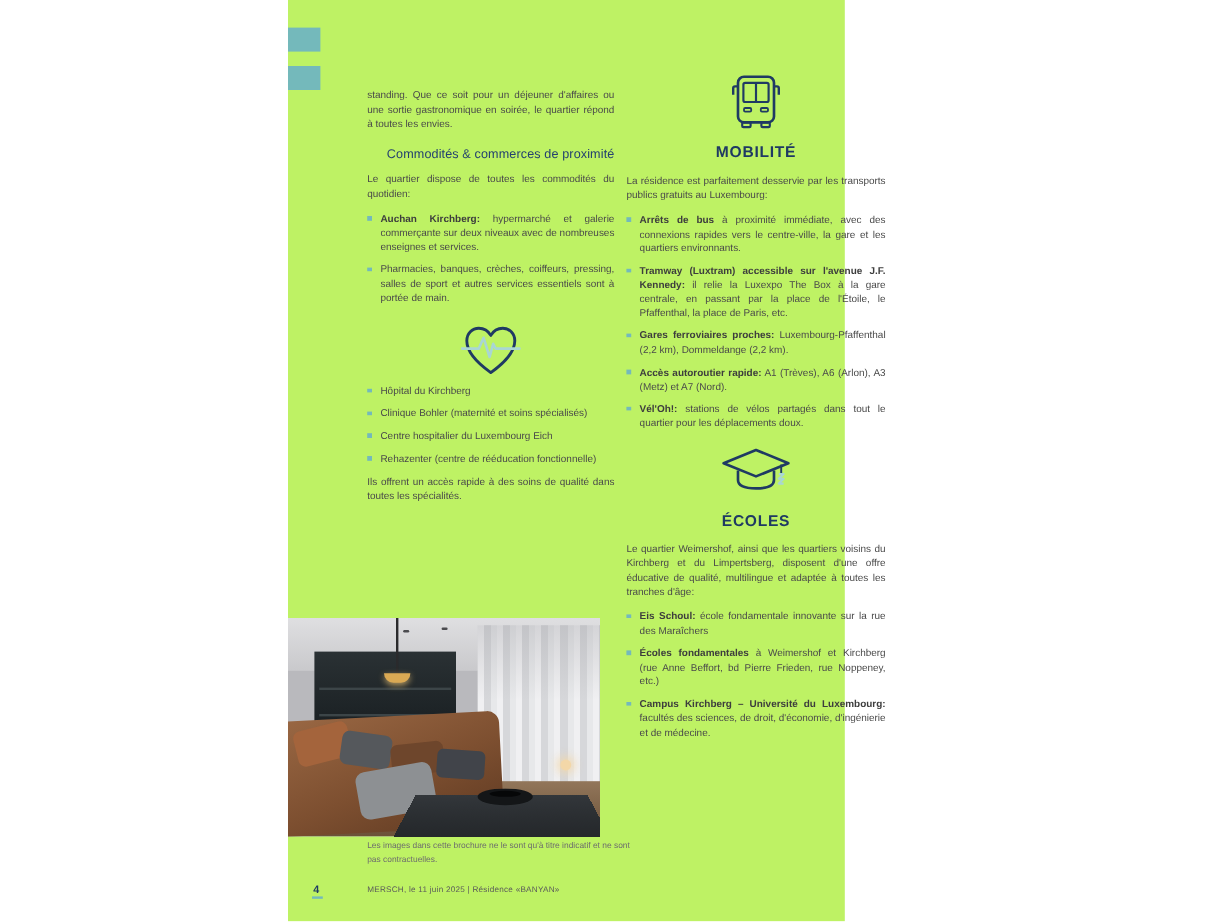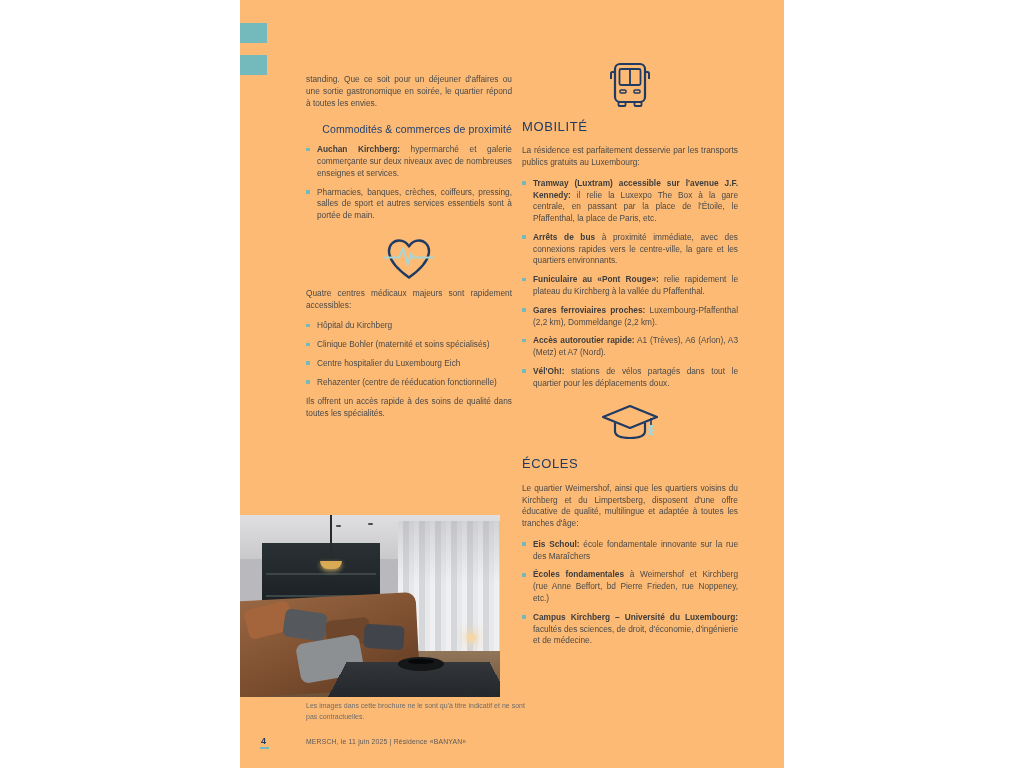--- a/index.html
+++ b/index.html
@@ -1,31 +1,31 @@
 <!DOCTYPE html>
 <html><head>
 <meta charset="utf-8">
 <style>
   html,body{margin:0;padding:0;background:#ffffff;}
   .canvas{position:relative;width:1024px;height:768px;background:#ffffff;overflow:hidden;
           font-family:"Liberation Sans", sans-serif;}
-  .page{position:absolute;left:240px;top:0;width:544px;height:768px;background:#fdba74;}
+  .page{position:absolute;left:240px;top:0;width:464px;height:768px;background:#bef264;}
 
   
   .sq{position:absolute;left:0;width:27px;height:20px;background:#74b9bb;}
   .sq1{top:23px;} .sq2{top:55px;}
 
   
   .col{position:absolute;font-size:8.3px;line-height:1.42;color:#4a4a4a;text-align:justify;}
   .col-left{left:66px;top:74px;width:206px;}
   .col-right{left:282px;top:60px;width:216px;}
 
   p{margin:0 0 9px 0;}
   .sub-title{color:#24416f;font-weight:normal;font-size:10.5px;margin:13px 0 7px;text-align:right;letter-spacing:.1px;}
-  .sec-title{color:#1f3a63;font-weight:normal;font-size:13px;letter-spacing:.6px;margin:6px 0 9px;}
+  .sec-title{text-align:center;color:#1f3a63;font-weight:bold;font-size:13px;letter-spacing:.6px;margin:6px 0 9px;}
   ul{list-style:none;margin:0 0 8px 0;padding:0;}
   li{position:relative;padding-left:11px;margin:0 0 7px 0;}
   li::before{content:"";position:absolute;left:0;top:3.5px;width:3.6px;height:3.6px;background:#74b9bb;}
   li strong{color:#3d3d3d;}
   .icon-wrap{text-align:center;margin:14px 0 2px;}
   .icon-wrap svg{display:inline-block;}
 
   
   .photo{position:absolute;left:0;top:515px;width:260px;height:182px;overflow:hidden;background:#b9b9bd;}
   .ph{position:absolute;}
@@ -65,32 +65,32 @@
 <div class="canvas">
   <div class="page">
 
     <div class="sq sq1"></div>
     <div class="sq sq2"></div>
 
     <div class="col col-left">
       <p>standing. Que ce soit pour un déjeuner d'affaires ou une sortie gastronomique en soirée, le quartier répond à toutes les envies.</p>
 
       <div class="sub-title">Commodités &amp; commerces de proximité</div>
+      <p>Le quartier dispose de toutes les commodités du quotidien:</p>
       <ul>
         <li><strong>Auchan Kirchberg:</strong><span> hypermarché et galerie commerçante sur deux niveaux avec de nombreuses enseignes et services.</span></li>
         <li><strong></strong><span>Pharmacies, banques, crèches, coiffeurs, pressing, salles de sport et autres services essentiels sont à portée de main.</span></li>
       </ul>
 
       <div class="icon-wrap">
         <svg width="50" height="46" viewBox="0 0 50 45">
           <path d="M25,41 C13,32.5 5,24 5,14.5 C5,8.5 9.5,4 15,4 C19,4 23,6.5 25,10 C27,6.5 31,4 35,4 C40.5,4 45,8.5 45,14.5 C45,24 37,32.5 25,41 Z" fill="none" stroke="#1f3a63" stroke-width="2.4" stroke-linejoin="round"></path>
           <polyline points="1,21 15,21 19,12 24,28 27,17 29,21 49,21" fill="none" stroke="#a9d6d3" stroke-width="2.2" stroke-linejoin="round" stroke-linecap="round"></polyline>
         </svg>
       </div>
-      <p>Quatre centres médicaux majeurs sont rapidement accessibles:</p>
       <ul>
         <li><span>Hôpital du Kirchberg</span></li>
         <li><span>Clinique Bohler (maternité et soins spécialisés)</span></li>
         <li><span>Centre hospitalier du Luxembourg Eich</span></li>
         <li><span>Rehazenter (centre de rééducation fonctionnelle)</span></li>
       </ul>
       <p>Ils offrent un accès rapide à des soins de qualité dans toutes les spécialités.</p>
     </div>
 
     <div class="photo">
@@ -130,23 +130,22 @@
           <path d="M37,12 H39.5 Q41,12 41,13.5 V19" fill="none" stroke="#1f3a63" stroke-width="2"></path>
           <rect x="12" y="30" width="6" height="3" rx="1" fill="none" stroke="#1f3a63" stroke-width="1.5"></rect>
           <rect x="26" y="30" width="6" height="3" rx="1" fill="none" stroke="#1f3a63" stroke-width="1.5"></rect>
           <rect x="10.5" y="42" width="7" height="4" rx="1" fill="none" stroke="#1f3a63" stroke-width="1.8"></rect>
           <rect x="26.5" y="42" width="7" height="4" rx="1" fill="none" stroke="#1f3a63" stroke-width="1.8"></rect>
         </svg>
       </div>
       <div class="sec-title">MOBILITÉ</div>
       <p>La résidence est parfaitement desservie par les transports publics gratuits au Luxembourg:</p>
       <ul>
+        <li><strong>Arrêts de bus</strong><span> à proximité immédiate, avec des connexions rapides vers le centre-ville, la gare et les quartiers environnants.</span></li>
         <li><strong>Tramway (Luxtram) accessible sur l'avenue J.F. Kennedy:</strong><span> il relie la Luxexpo The Box à la gare centrale, en passant par la place de l'Étoile, le Pfaffenthal, la place de Paris, etc.</span></li>
-        <li><strong>Arrêts de bus</strong><span> à proximité immédiate, avec des connexions rapides vers le centre-ville, la gare et les quartiers environnants.</span></li>
-        <li><strong>Funiculaire au «Pont Rouge»:</strong><span> relie rapidement le plateau du Kirchberg à la vallée du Pfaffenthal.</span></li>
         <li><strong>Gares ferroviaires proches:</strong><span> Luxembourg-Pfaffenthal (2,2 km), Dommeldange (2,2 km).</span></li>
         <li><strong>Accès autoroutier rapide:</strong><span> A1 (Trèves), A6 (Arlon), A3 (Metz) et A7 (Nord).</span></li>
         <li><strong>Vél'Oh!:</strong><span> stations de vélos partagés dans tout le quartier pour les déplacements doux.</span></li>
       </ul>
 
       <div class="icon-wrap">
         <svg width="58" height="42" viewBox="0 0 58 42">
           <polygon points="29,2 56,13 29,24 2,13" fill="none" stroke="#1f3a63" stroke-width="2.2" stroke-linejoin="round"></polygon>
           <path d="M14,19 V27 Q14,34 29,34 Q44,34 44,27 V19" fill="none" stroke="#1f3a63" stroke-width="2.2"></path>
           <line x1="50" y1="14" x2="50" y2="22" stroke="#1f3a63" stroke-width="1.6"></line>

